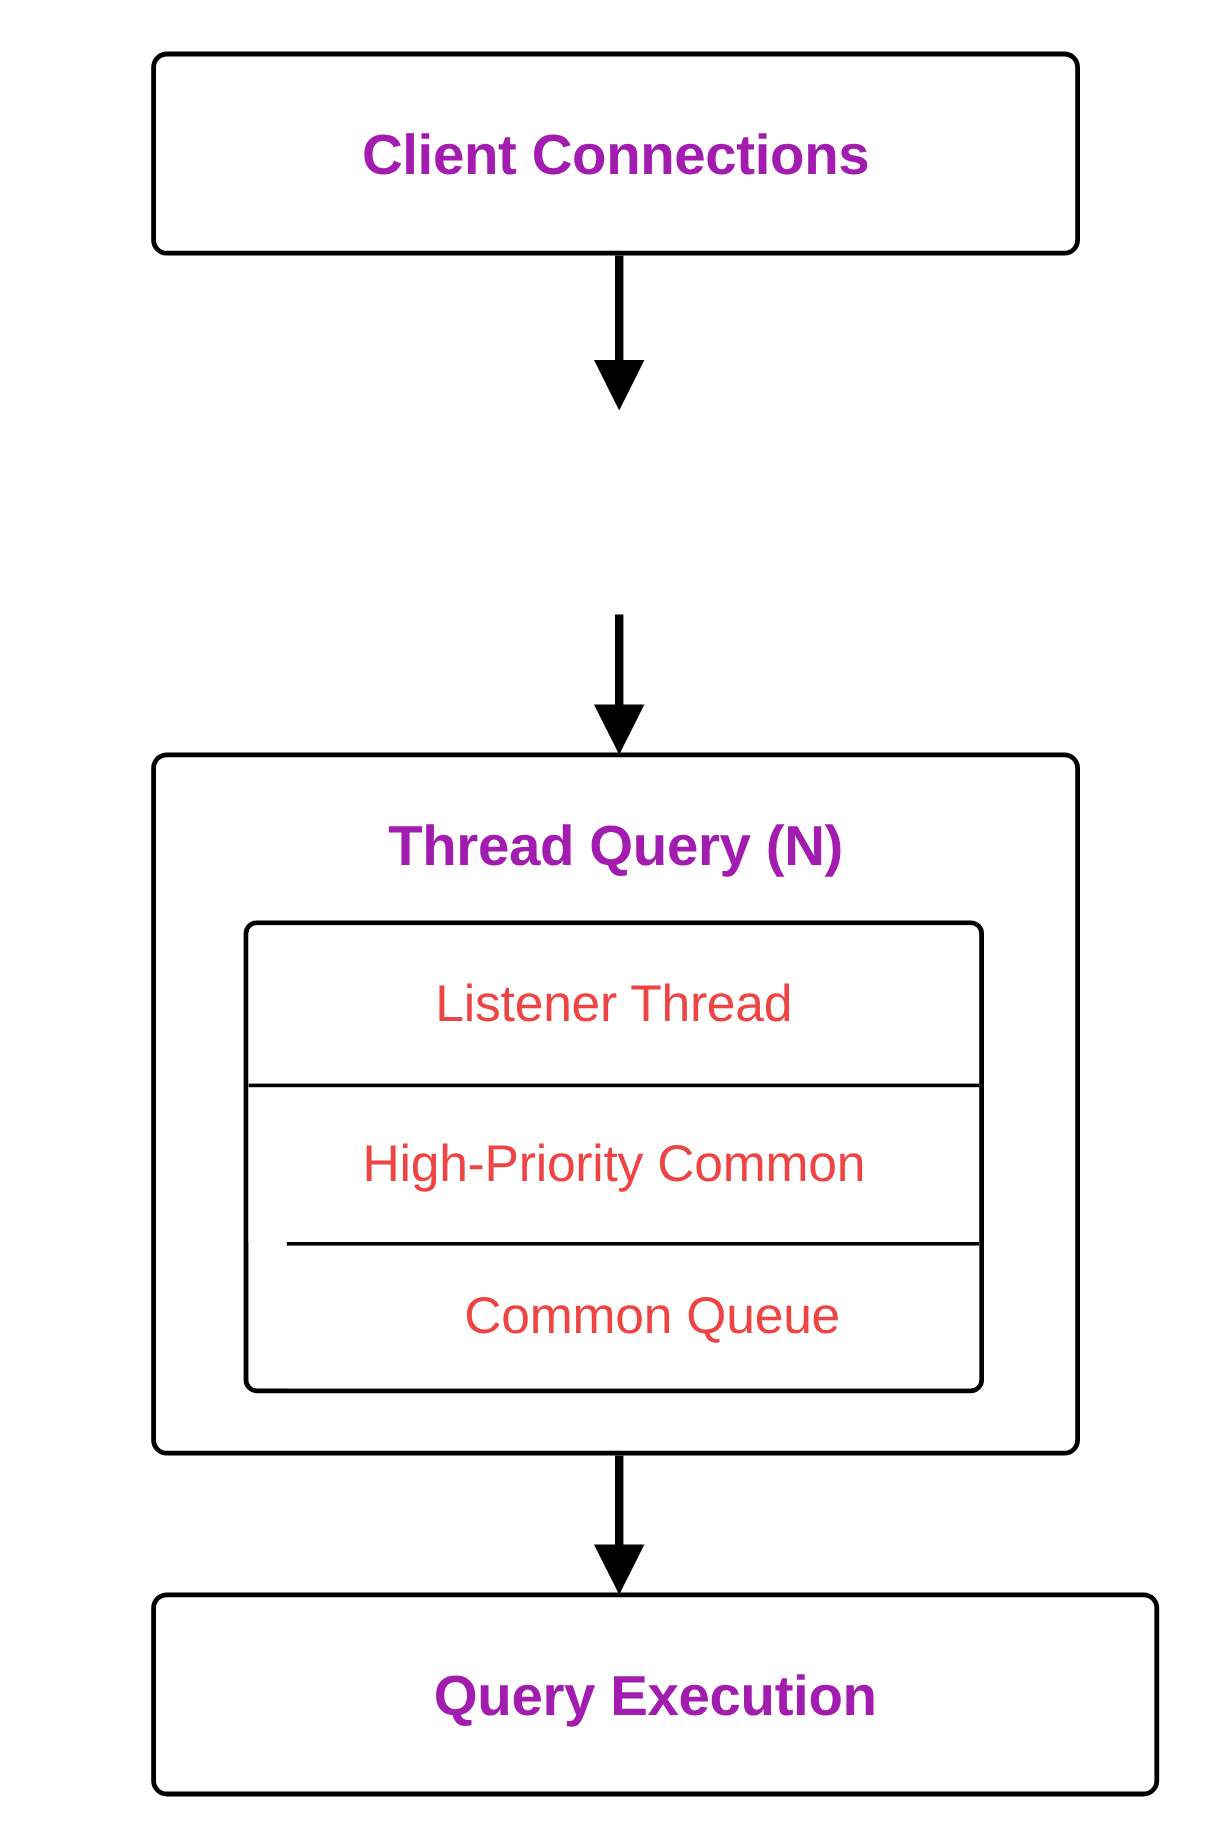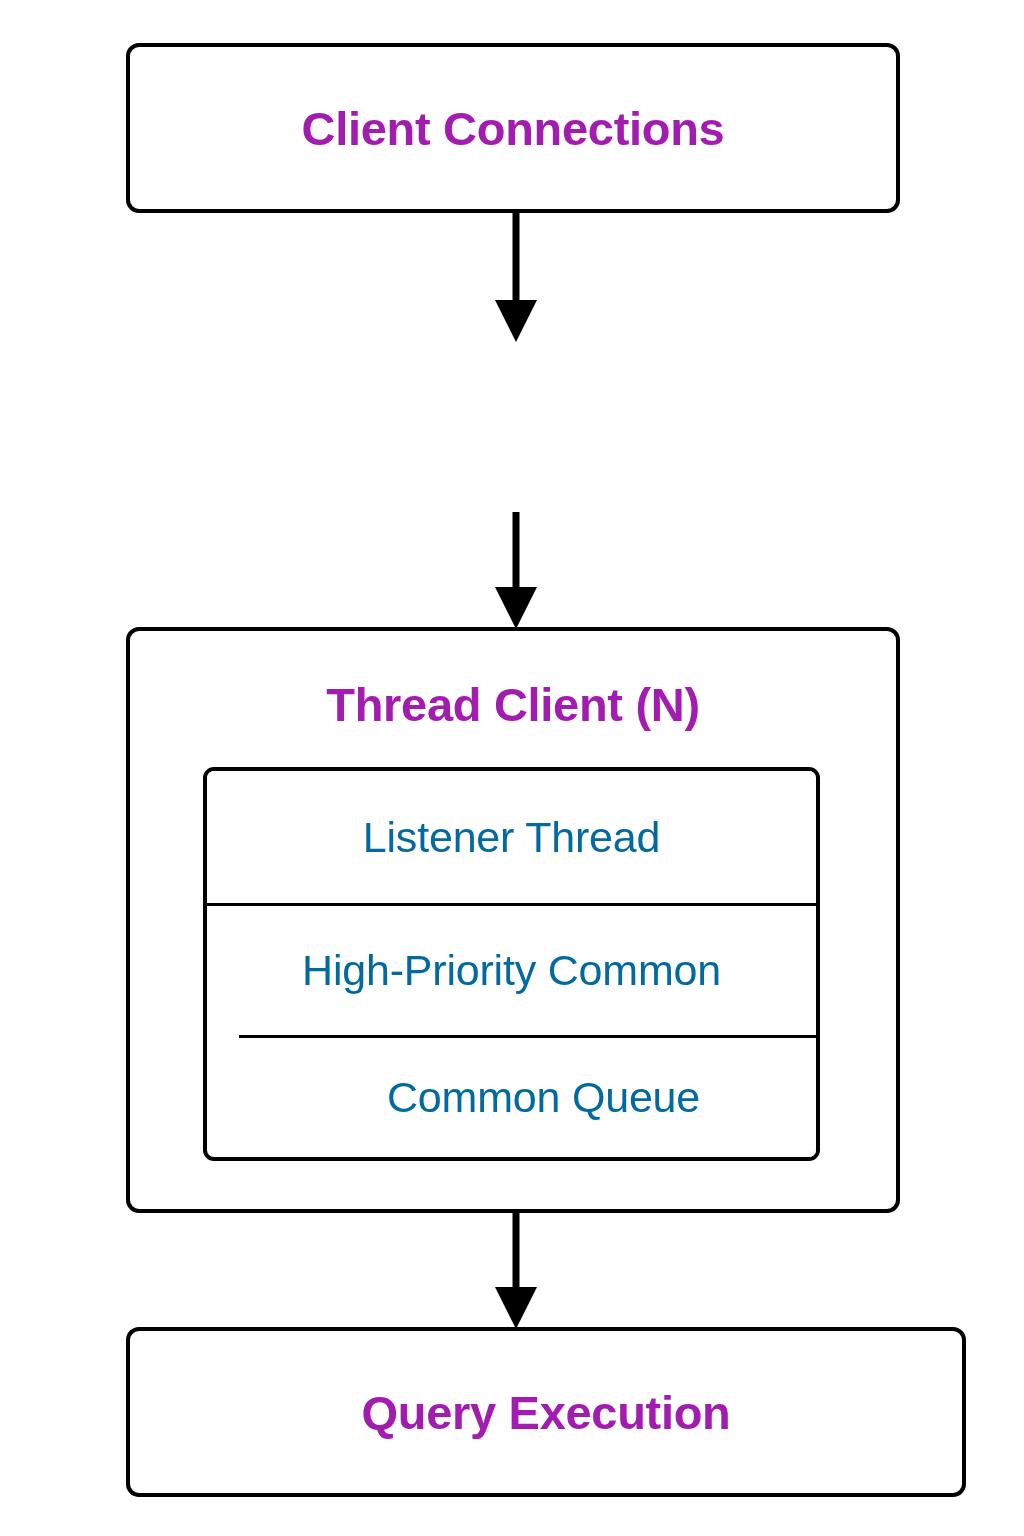--- a/index.html
+++ b/index.html
@@ -94,21 +94,21 @@
     border-top: 3px solid #000000;
   }
   #inner-row-0 { height: 132px; }
   #inner-row-1 { height: 132px; }
   #inner-row-2 { height: 122px; margin-left: 32px; }
   .inner-label {
     font-weight: 500;
     font-size: 43px;
     line-height: 1;
     letter-spacing: -0.2px;
-    color: #0369a1;
+    color: #ef4444;
     white-space: nowrap;
   }
 
   
   .arrow {
     position: absolute;
     left: 0;
     top: 0;
     overflow: visible;
     pointer-events: none;
@@ -138,21 +138,21 @@
   </svg>
 
   <div class="node" id="node-client-connections">
     <span class="node-label">Client Connections</span>
   </div>
 
 
   <div class="node" id="node-thread-groups">
 
     <div id="thread-groups-title">
-      <span class="node-label">Thread Client (N)</span>
+      <span class="node-label">Thread Query (N)</span>
     </div>
 
     <div id="thread-group-inner">
       <div class="inner-row" id="inner-row-0">
         <span class="inner-label">Listener Thread</span>
       </div>
       <div class="inner-row" id="inner-row-1">
         <span class="inner-label">High-Priority Common</span>
       </div>
       <div class="inner-row" id="inner-row-2">

